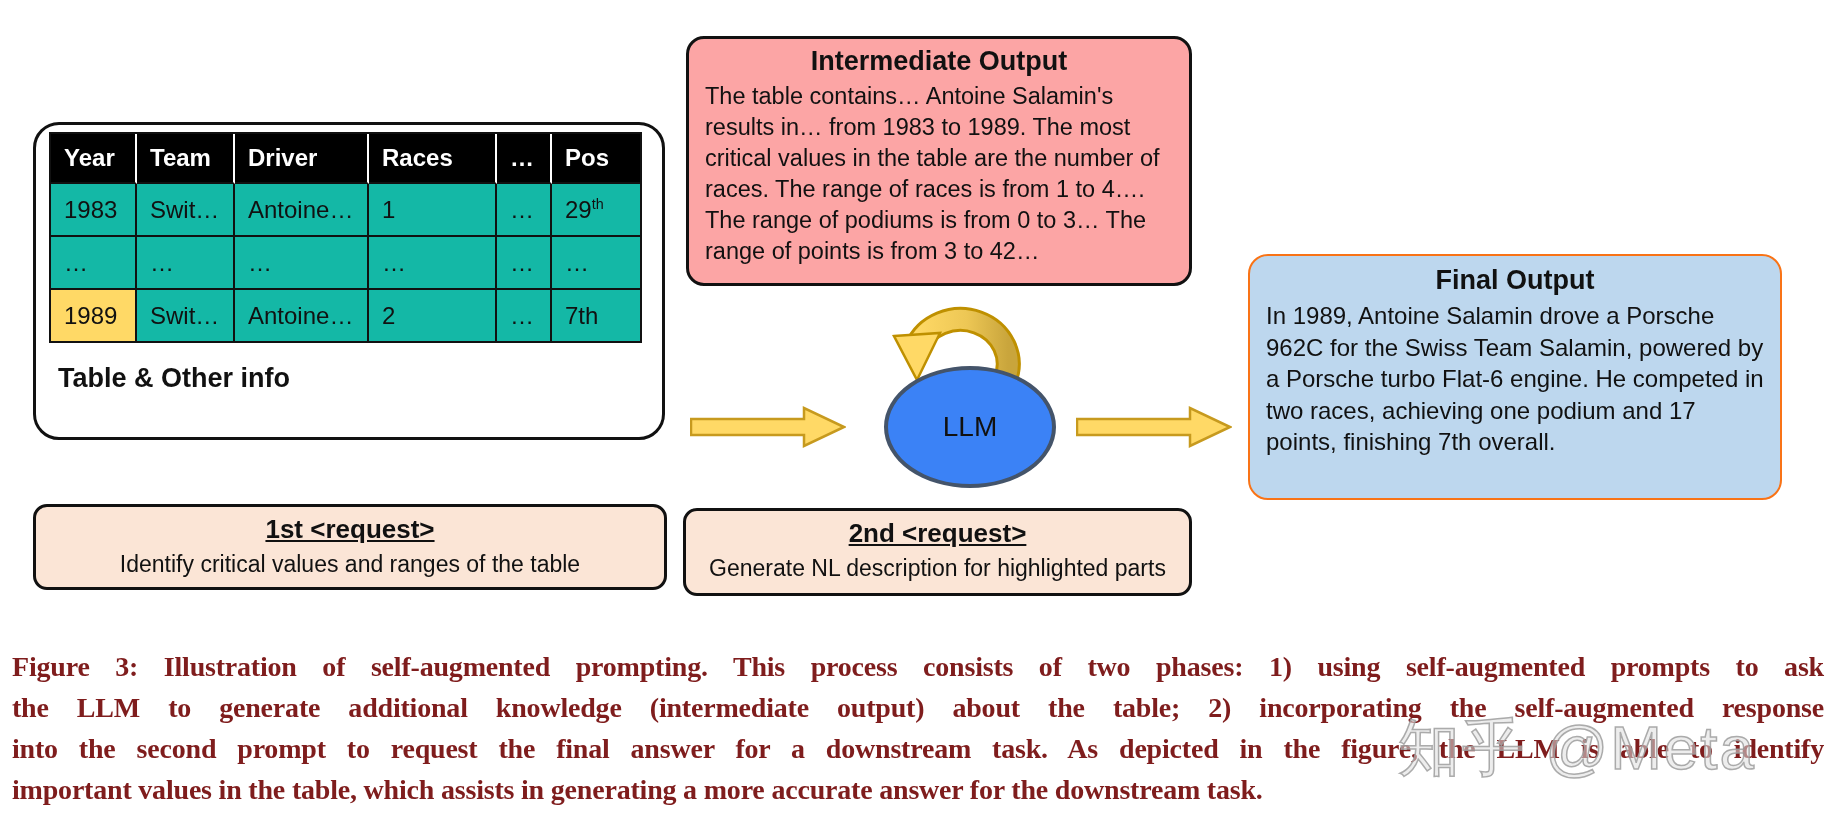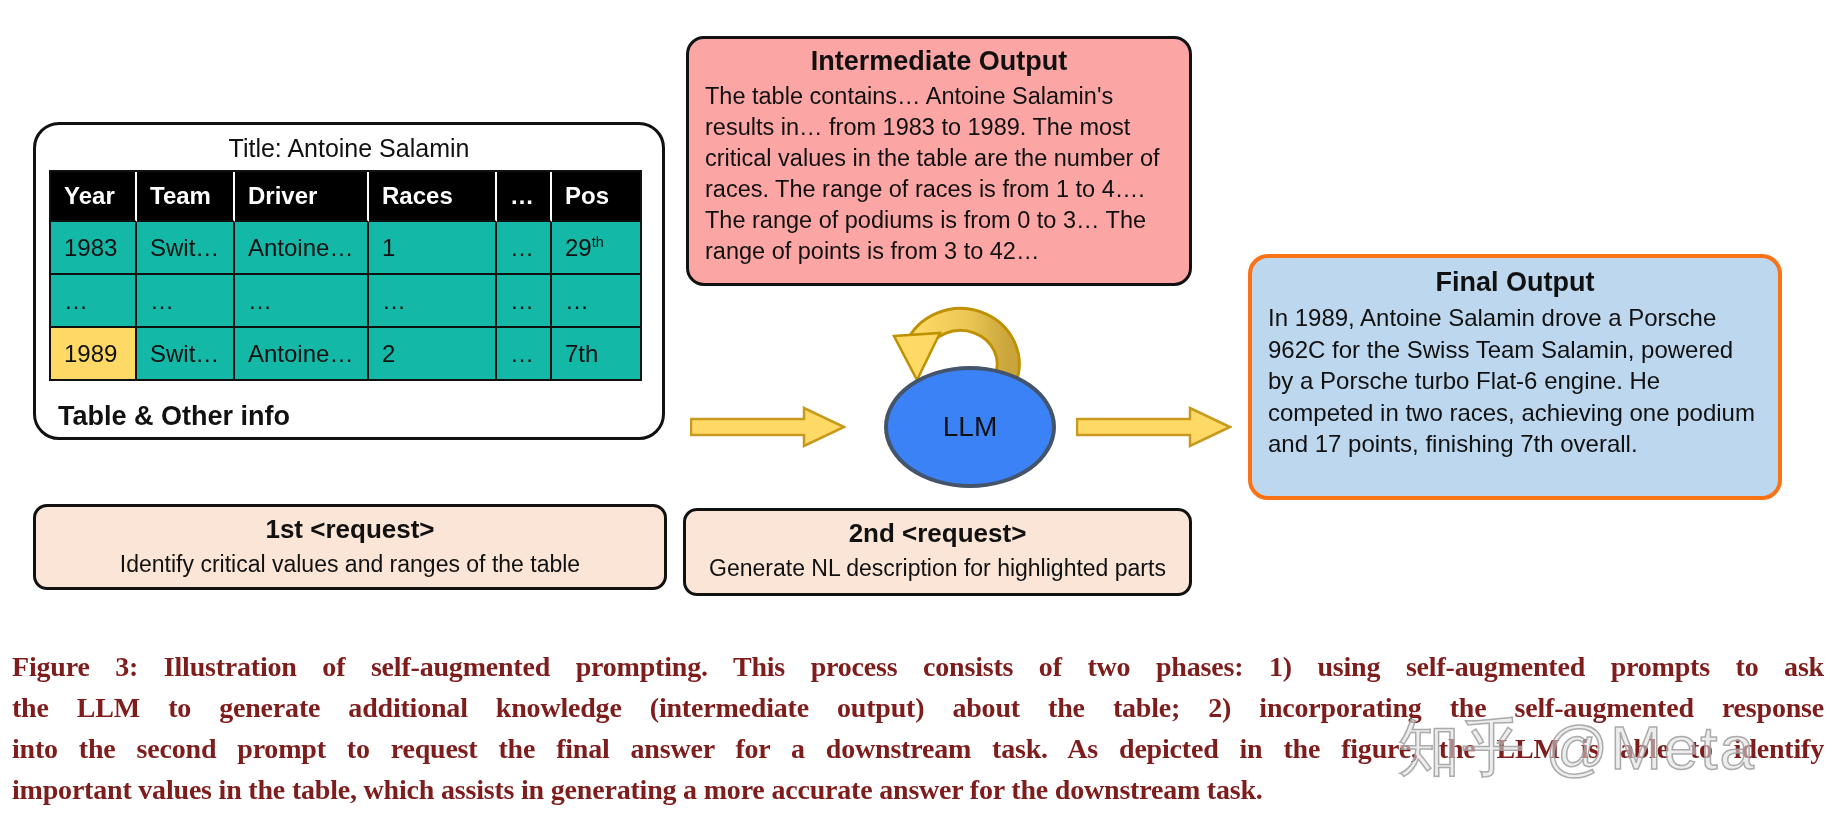--- a/index.html
+++ b/index.html
@@ -28,28 +28,28 @@
     font-size:24px; text-align:left; background:#14b8a6;
     padding:12px 0 11px 13px; border-right:2.5px solid #111; border-bottom:2.5px solid #111;
   }
   td.hl { background:#FFD966 !important; }
   sup { font-size:60%; }
   .panel-foot { font-weight:bold; font-size:27px; margin:20px 0 0 22px; }
 
   
   .bubble { position:absolute; box-sizing:border-box; border:3px solid #111; }
   .box-green { left:686px; top:36px; width:506px; height:250px; background:#fca5a5; border-radius:18px; padding:7px 16px; }
-  .box-blue  { left:1248px; top:254px; width:534px; height:246px; background:#BDD7EE; border:4px solid #f97316; border-radius:20px; padding:9px 16px; }
+  .box-blue  { left:1248px; top:254px; width:534px; height:246px; background:#BDD7EE; border:2px solid #f97316; border-radius:20px; padding:9px 16px; }
   .box-title { text-align:center; font-weight:bold; font-size:27px; }
   .box-body  { font-size:23.5px; line-height:31px; margin-top:4px; }
   .box-blue .box-body { font-size:24px; line-height:31.5px; }
   .box-req   { background:#FBE5D6; border-radius:14px; }
   .req1 { left:33px;  top:504px; width:634px; height:86px; }
   .req2 { left:683px; top:508px; width:509px; height:88px; padding:0 4px; }
-  .req-title { text-align:center; font-weight:bold; font-size:26px; margin-top:7px; }
+  .req-title { text-align:center; font-weight:bold; font-size:26px; margin-top:7px;text-decoration:underline; }
   .req-body  { text-align:center; font-size:23px; margin-top:6px; }
 
   
   .llm {
     position:absolute; left:884px; top:366px; width:172px; height:122px;
     background:#3b82f6; border:4px solid #44546A; border-radius:50%;
     display:flex; align-items:center; justify-content:center;
     font-size:28px; box-sizing:border-box;
   }
   .arr { position:absolute; }
@@ -70,21 +70,20 @@
     color:rgba(222,222,222,0.55);
     -webkit-text-stroke:1.5px rgba(158,158,158,0.85);
   }
 </style>
 </head>
 <body>
 
 <div class="stage">
 
   <div class="panel">
-    <div class="panel-title">Title: Antoine Salamin</div>
     <table class="data">
       <colgroup>
         <col style="width:86px">
           <col style="width:98px">
           <col style="width:134px">
         <col style="width:128px">
           <col style="width:55px">
           <col style="width:90px">
       </colgroup>
       <tbody>

